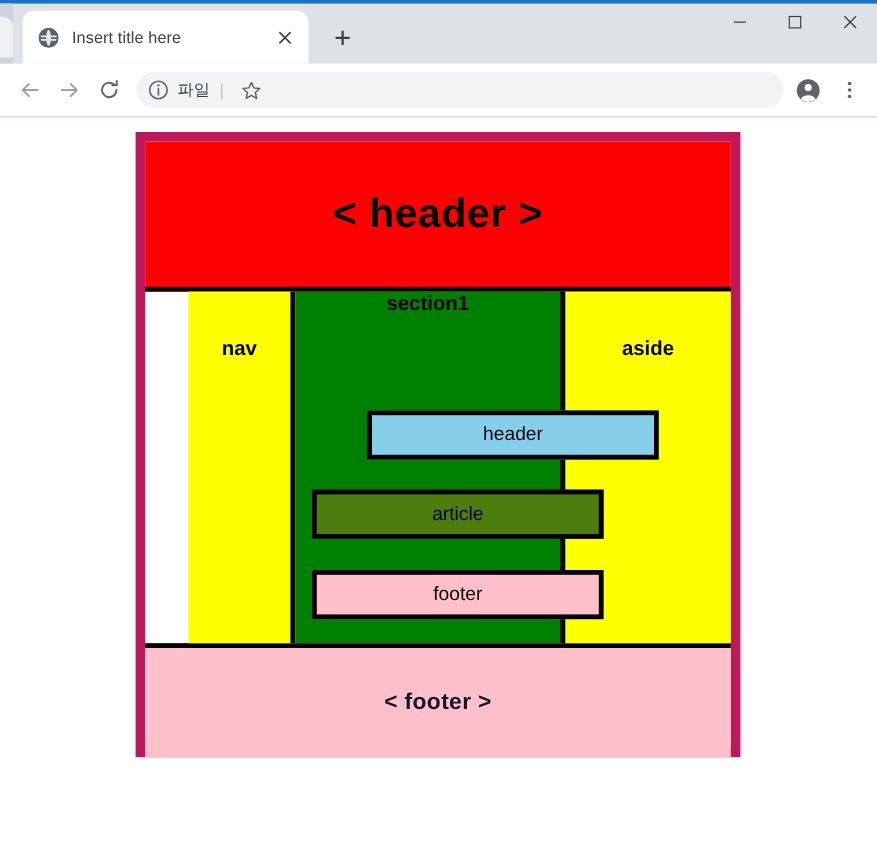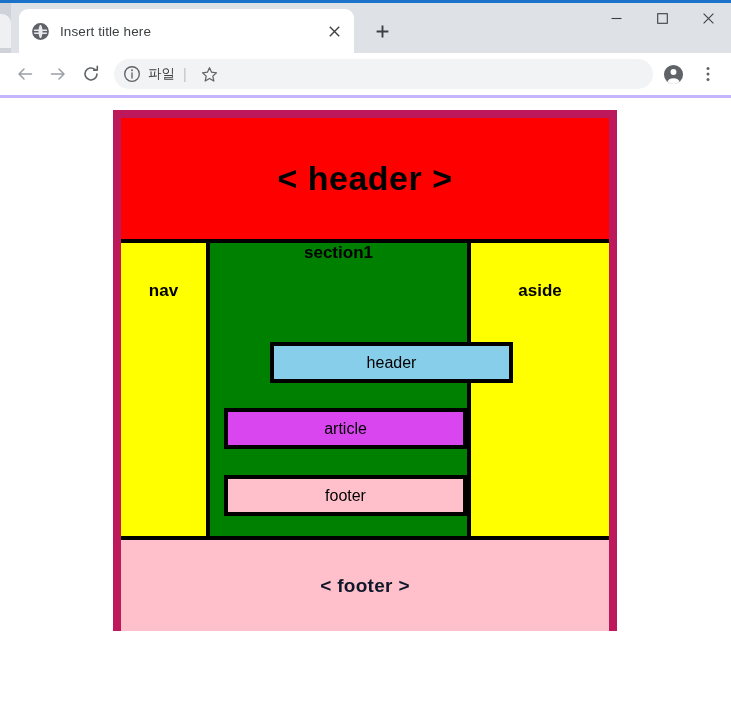--- a/index.html
+++ b/index.html
@@ -57,21 +57,21 @@
   }
 
   .tabstrip {
     position: absolute;
     left: 0; bottom: 0;
     height: 45px;
     display: flex;
     align-items: flex-end;
   }
   .tab {
-    width: 335px;
+    width: 238px;
     height: 44px;
     background: #ffffff;
     border-top-left-radius: 9px;
     border-top-right-radius: 9px;
     margin-left: 19px;
     display: flex;
     align-items: center;
     padding: 0 6px 0 13px;
     box-sizing: border-box;
     position: relative;
@@ -127,21 +127,21 @@
 
   
   .toolbar {
     height: 45px;
     background: #ffffff;
     display: flex;
     align-items: center;
     padding: 0 8px 0 10px;
     box-sizing: border-box;
     flex: 0 0 auto;
-    border-bottom: 3px solid #c4b5fd;
+    border-bottom: 1px solid #c4b5fd;
   }
   .tbtn {
     width: 30px; height: 30px;
     margin-right: 3px;
     display: flex;
     align-items: center;
     justify-content: center;
     border-radius: 50%;
     flex: 0 0 auto;
   }
@@ -247,20 +247,21 @@
     width: 89px;
     flex: 0 0 auto;
     background: #ffff00;
     border-right: 4px solid #000000;
     box-sizing: border-box;
     font-size: 17px;
     font-weight: bold;
     color: #000000;
     text-align: center;
     padding-top: 38px;
+    margin-left: 36px;
   }
 
   .section1 {
     flex: 1 1 auto;
     background: #008000;
     border-right: 4px solid #000000;
     box-sizing: border-box;
     position: relative;
   }
   .section1-label {
@@ -277,21 +278,21 @@
     height: 41px;
     border: 4px solid #000000;
     box-sizing: border-box;
     display: flex;
     align-items: center;
     justify-content: center;
     font-size: 16px;
     color: #000000;
   }
   .inner-header { top: 99px;  background: #87ceeb; margin-left: 46px; }
-  .inner-article { top: 165px; background: #d946ef; }
+  .inner-article { top: 165px; background: #4d7c0f; }
   .inner-footer  { top: 232px; background: #ffc0cb; }
 
   .aside {
     width: 138px;
     flex: 0 0 auto;
     background: #ffff00;
     box-sizing: border-box;
     font-size: 17px;
     font-weight: bold;
     color: #000000;

